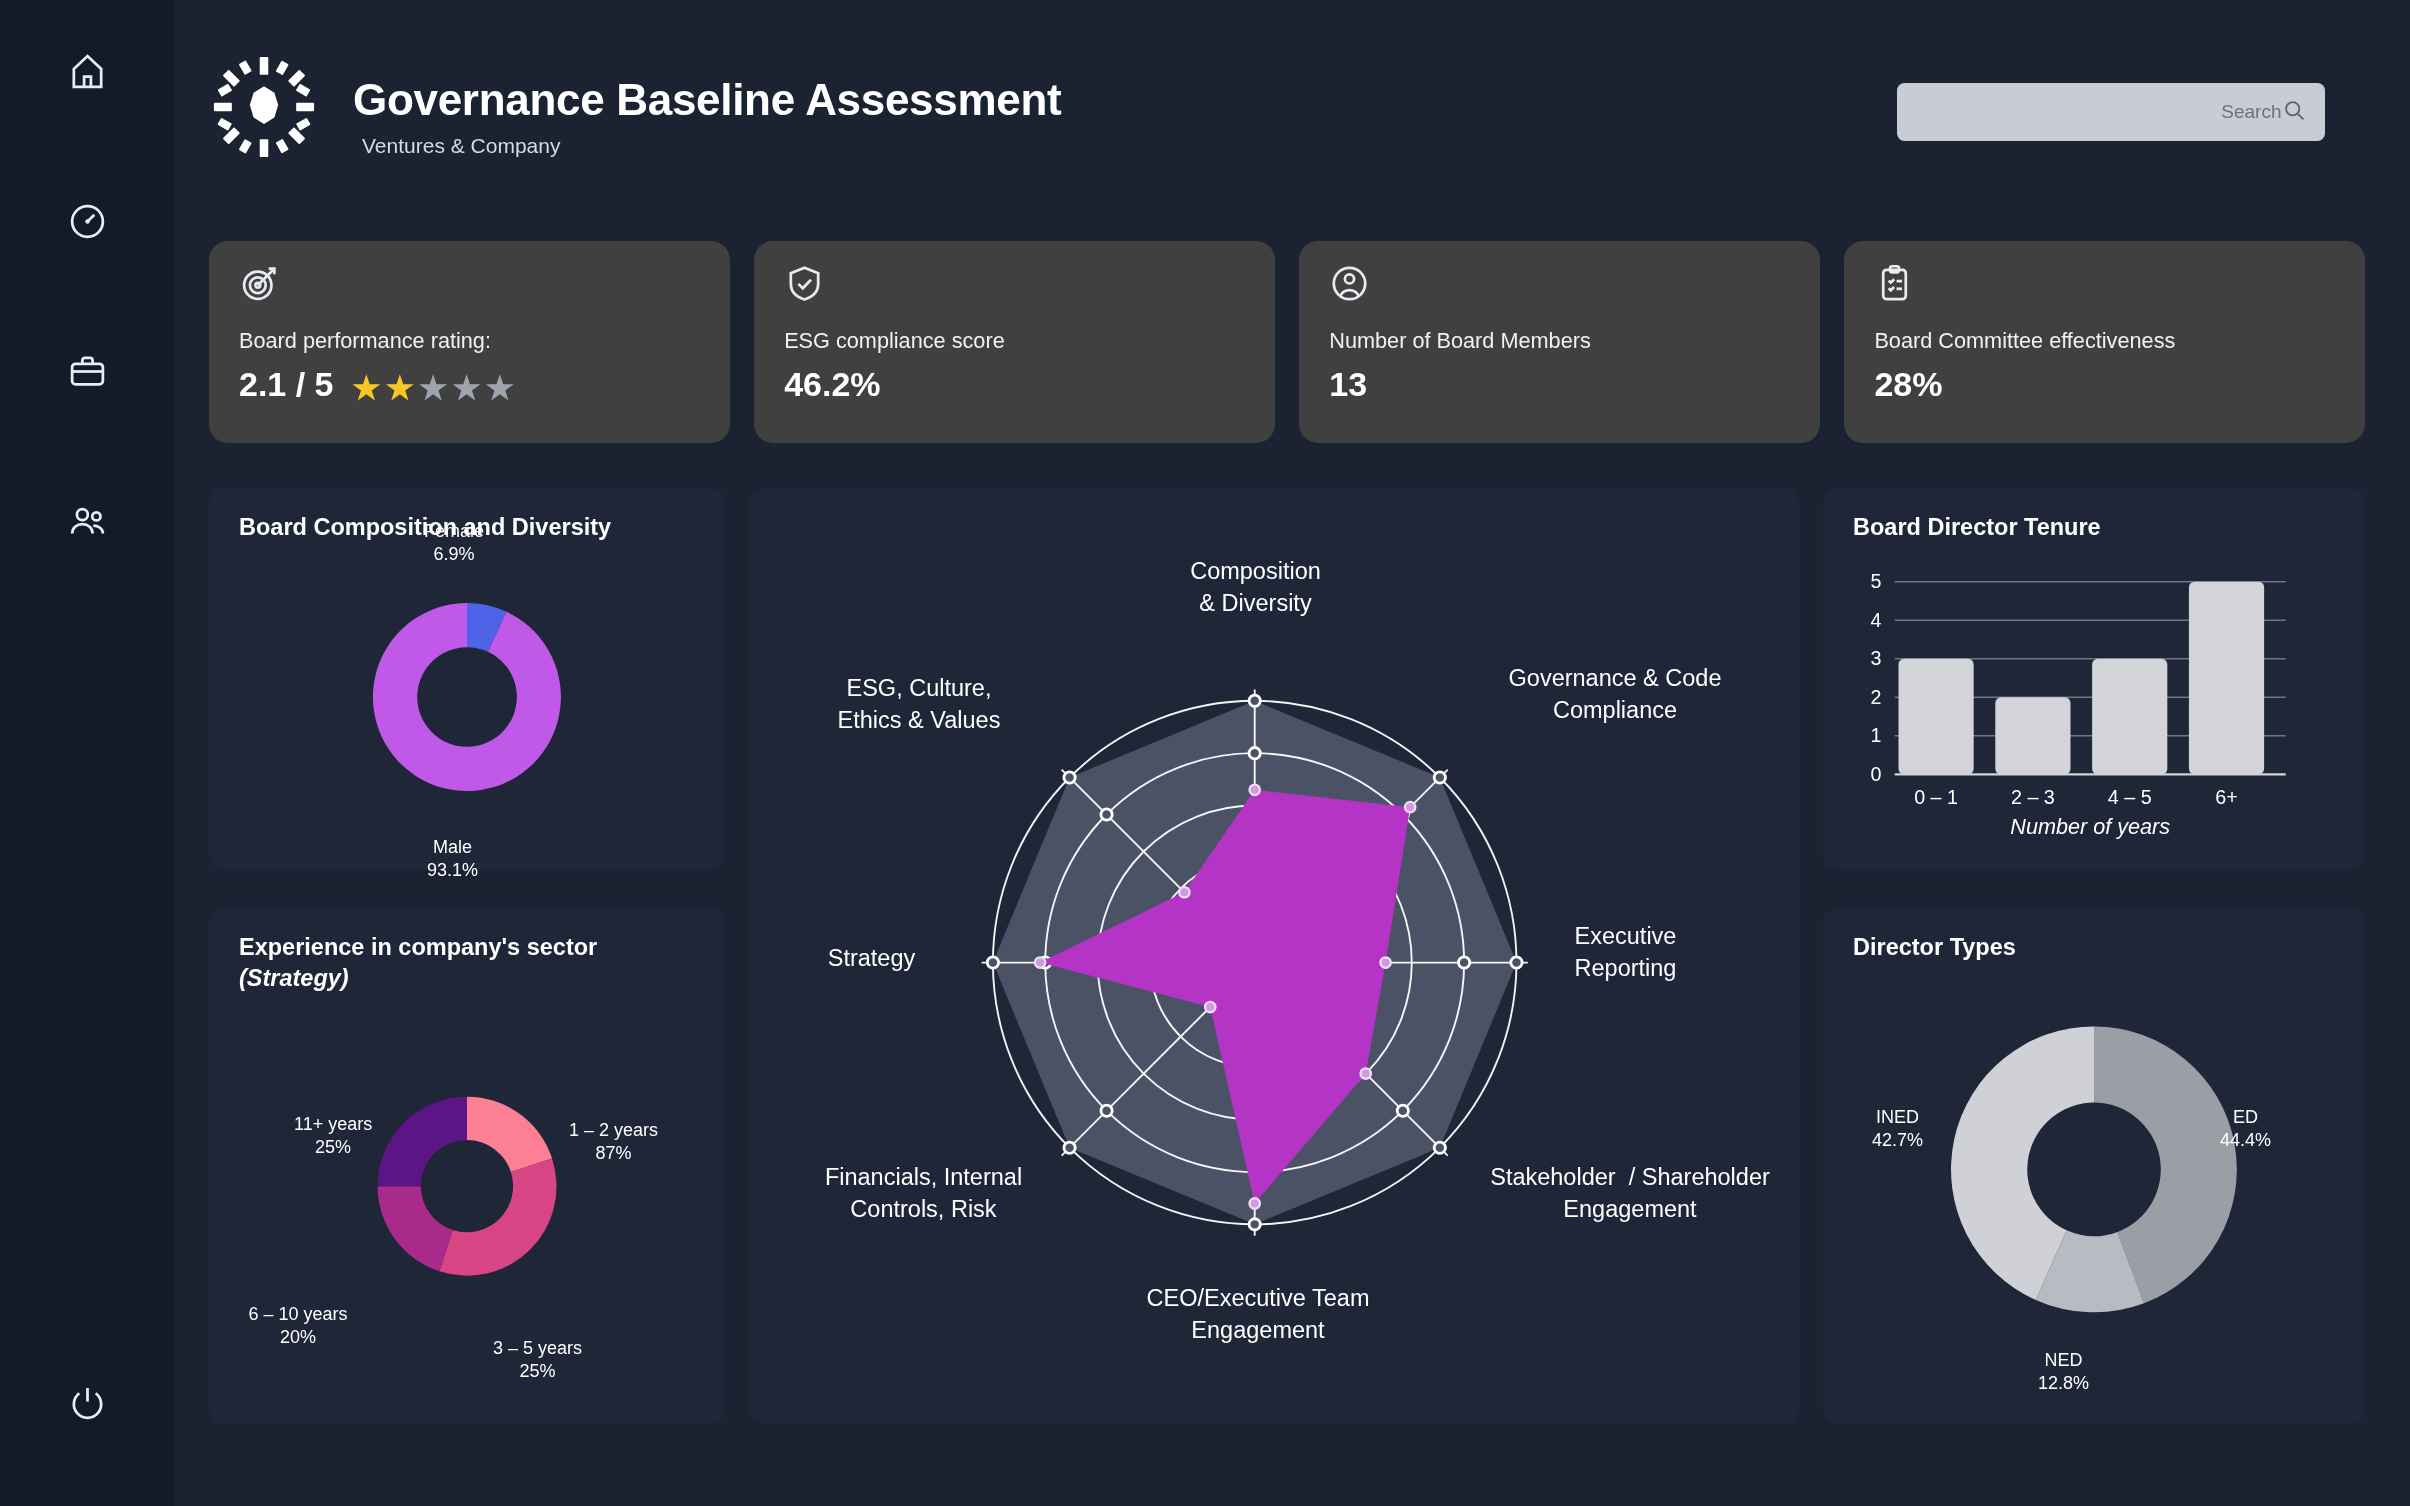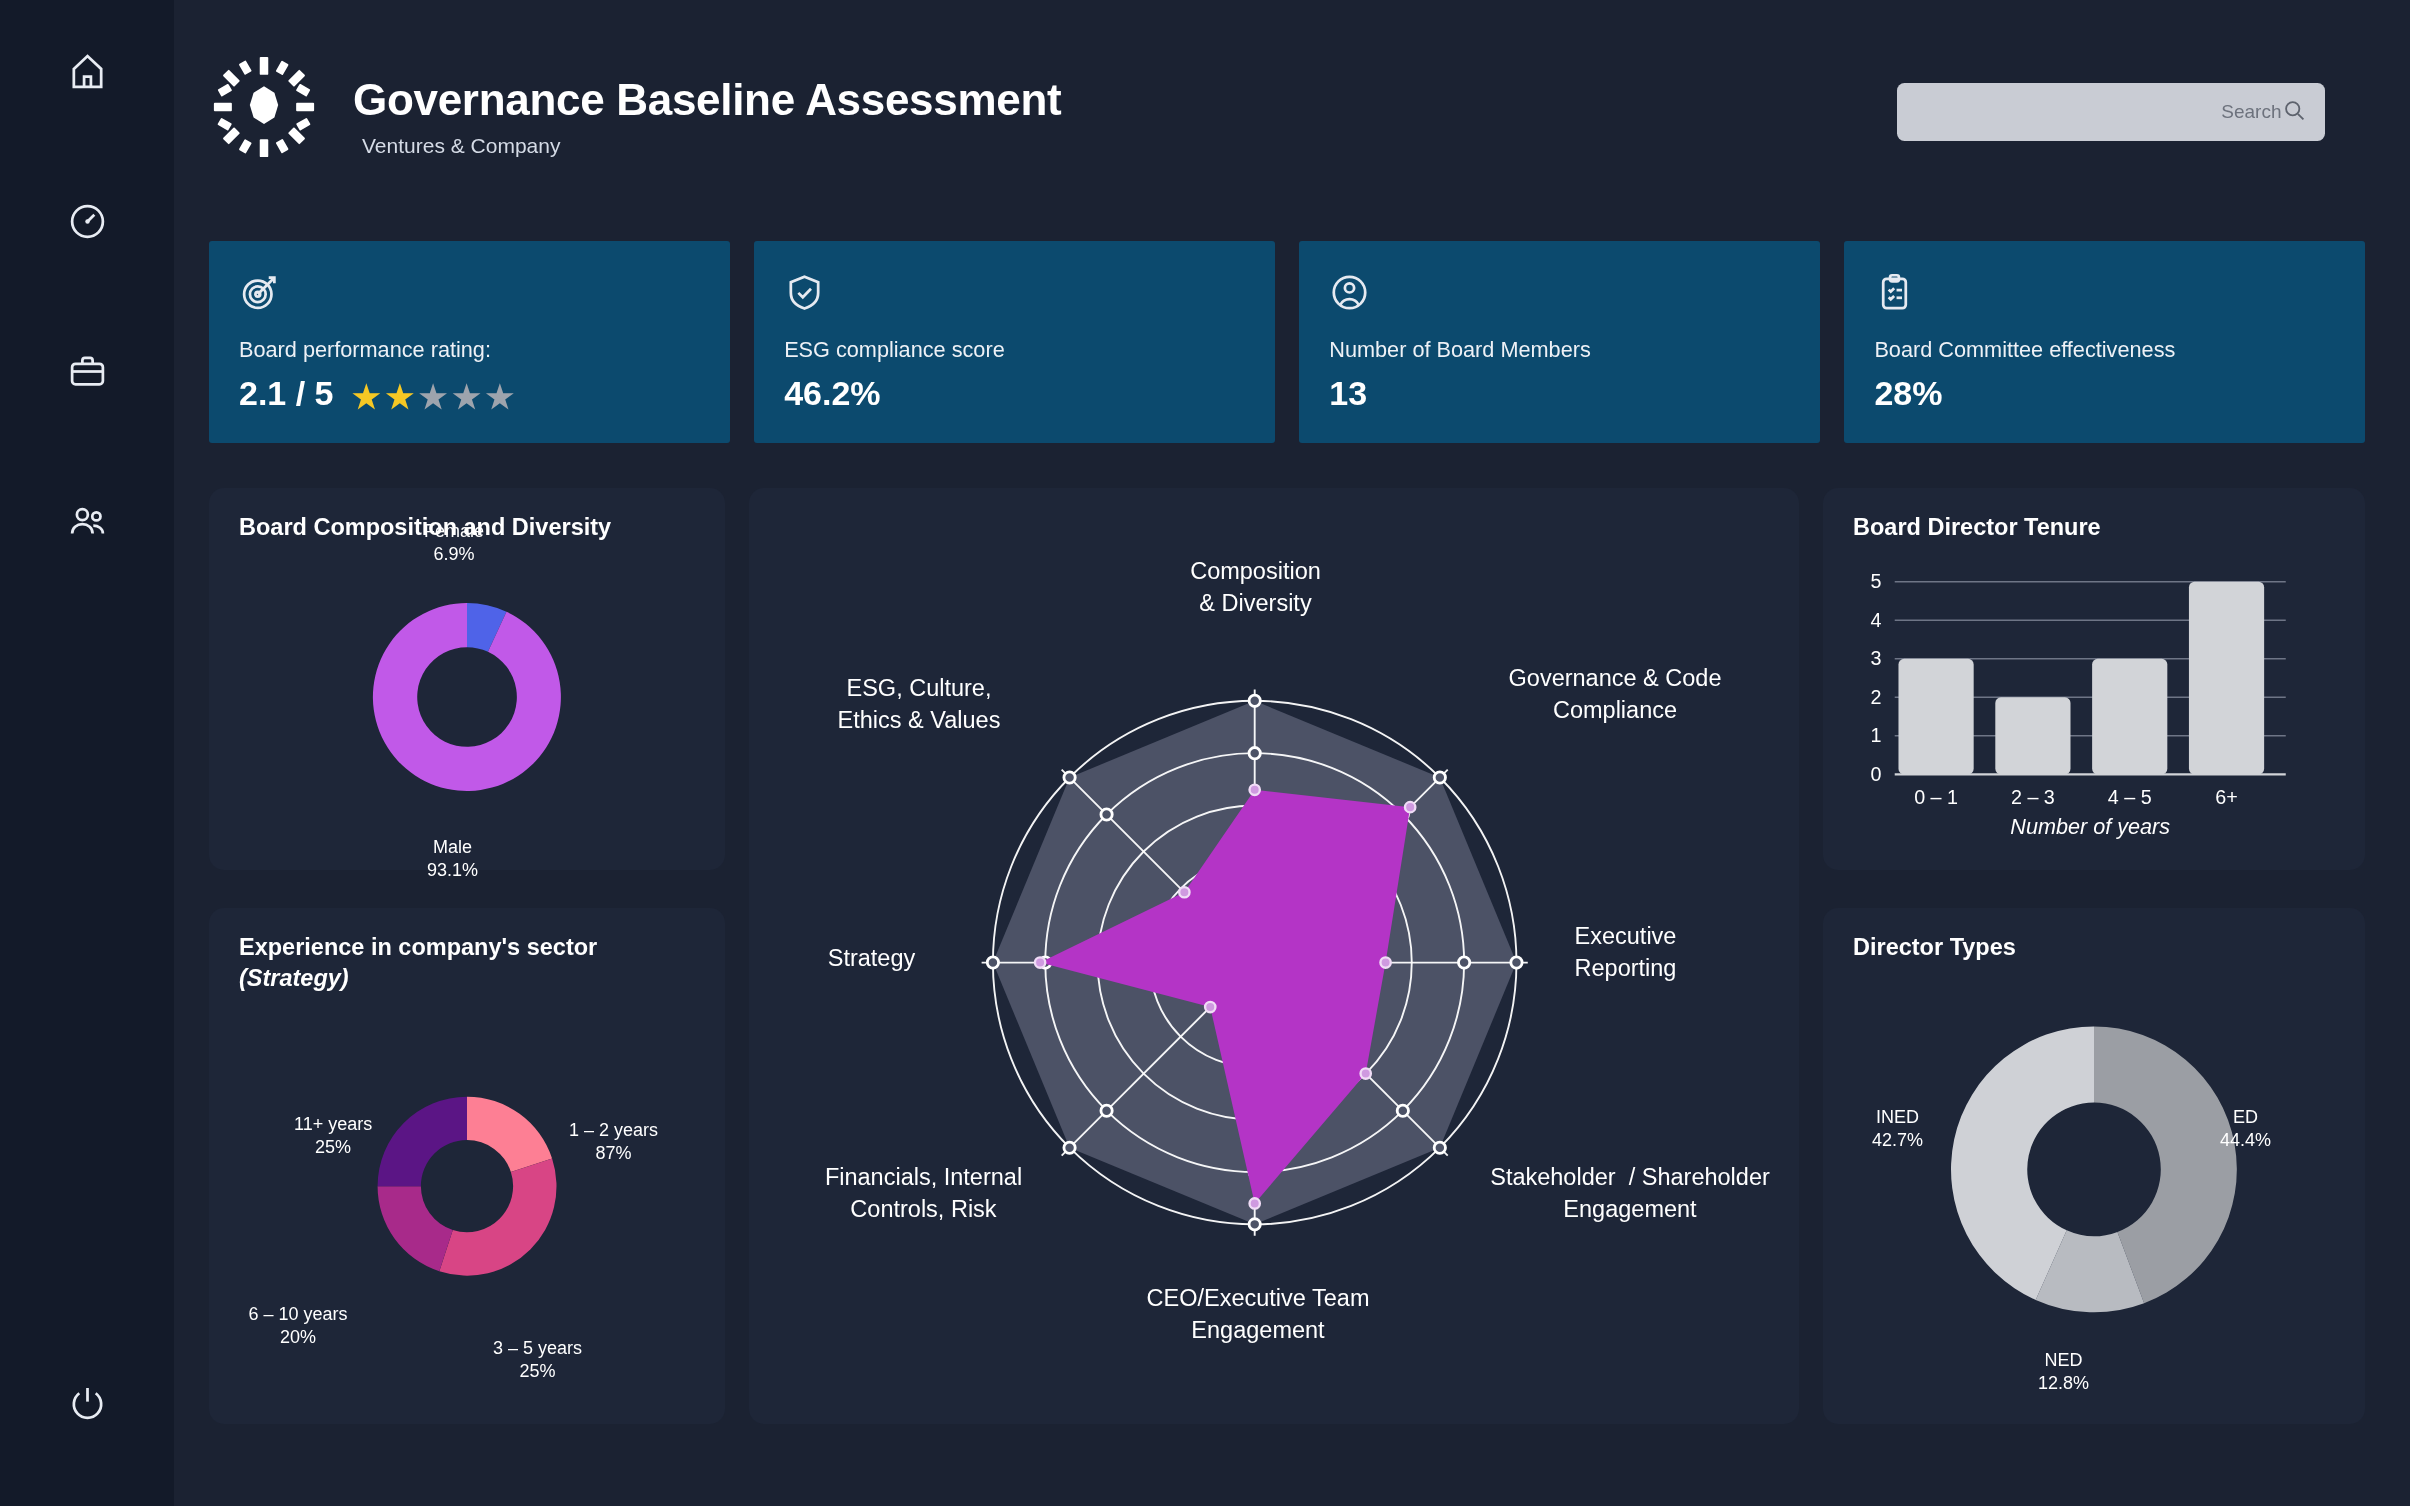--- a/index.html
+++ b/index.html
@@ -36,21 +36,21 @@
     flex:1; border:none; outline:none; background:transparent;
     font-family:"Liberation Sans", sans-serif; font-size:19px; color:#3a3f4b;text-align:right;
   }
   #search-input::placeholder { color:#6d727d; }
   #search-icon svg { width:24.5px; height:24.5px; stroke:#5d626d; stroke-width:1.8; fill:none; }
 
   
   #kpi-row { position:absolute; left:209px; top:241px; width:2156px; height:202px;
              display:flex; gap:24.5px; }
   .kpi-card {
-    flex:1; background:#0c4a6e; border-radius:3px; padding:31px 30px;
+    flex:1; background:#404040; border-radius:19px; padding:22px 30px;
     display:flex; flex-direction:column;
   }
   .kpi-icon svg { width:41px; height:41px; stroke:#e6eaf1; stroke-width:1.6; fill:none; }
   .kpi-label { font-size:21.7px; color:#eef1f6; margin-top:21px; font-weight:400; }
   .kpi-value { font-size:34px; font-weight:bold; margin-top:11.3px; display:flex; align-items:flex-end; gap:13px; }
   .stars { display:flex; gap:4.7px; margin-left:5.6px; }
   .star { font-size:32px; line-height:32px; color:#9ea4ad; }
   .star.on { color:#f6c824; }
 
   

